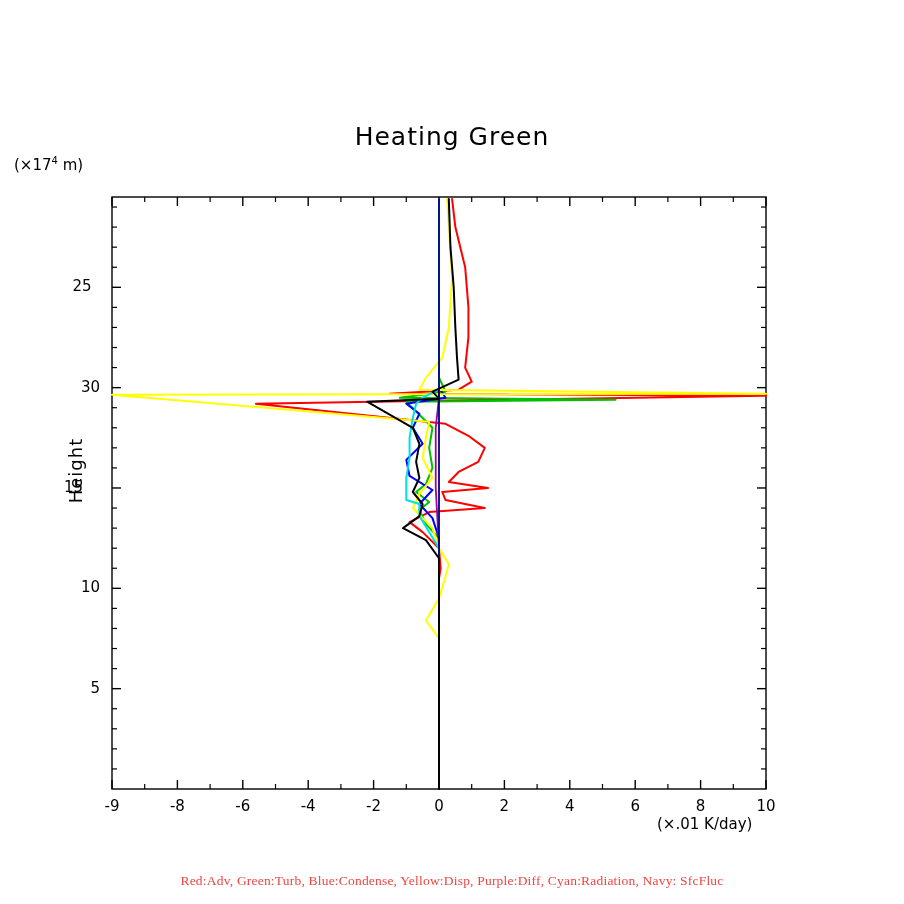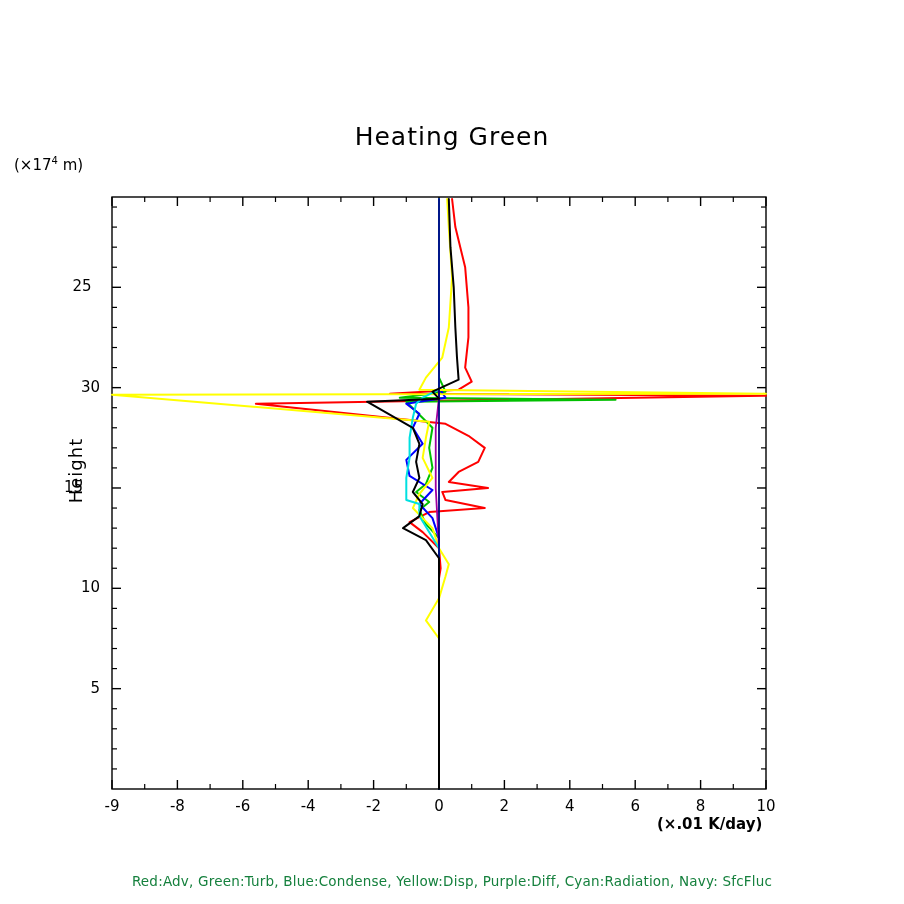--- a/index.html
+++ b/index.html
@@ -51,31 +51,31 @@
     font-size: 18px;
     transform: rotate(-90deg);
     transform-origin: center center;
     letter-spacing: 1px;
   }
   .xlabel-units {
     position: absolute;
     left: 657px;
     top: 815px;
     font-size: 15px;
-    font-weight: bold;
   }
   .legend {
     position: absolute;
     left: 0;
     top: 873px;
     width: 904px;
     text-align: center;
     font-size: 13.5px;
-    color: #15803d;
+    color: #ef4444;
     letter-spacing: 0.2px;
+    font-family: Liberation Serif, serif;
   }
   #plot {
     position: absolute;
     left: 0;
     top: 0;
   }
   .tick-label {
     position: absolute;
     font-size: 15px;
     font-family: "DejaVu Sans", sans-serif;

